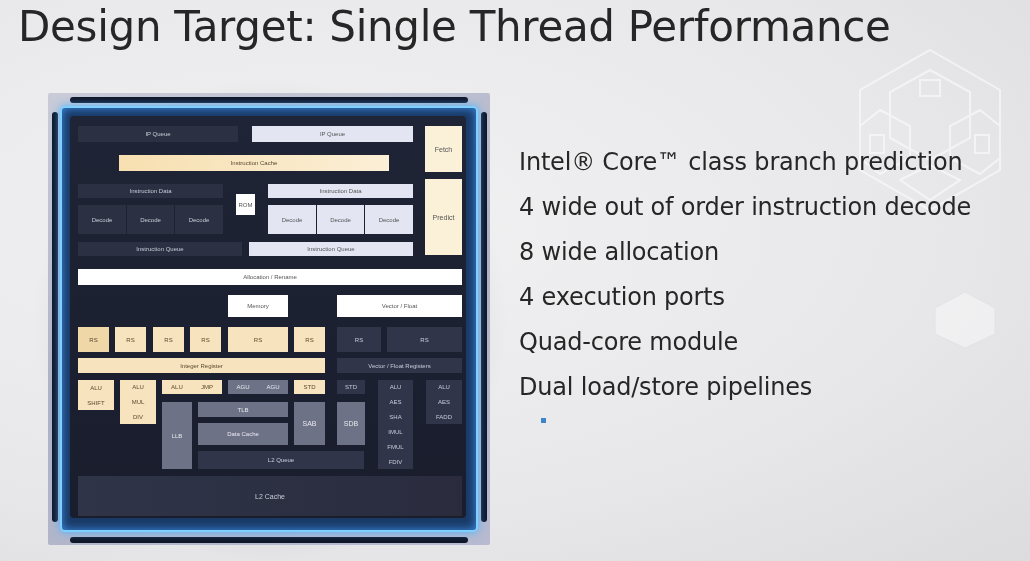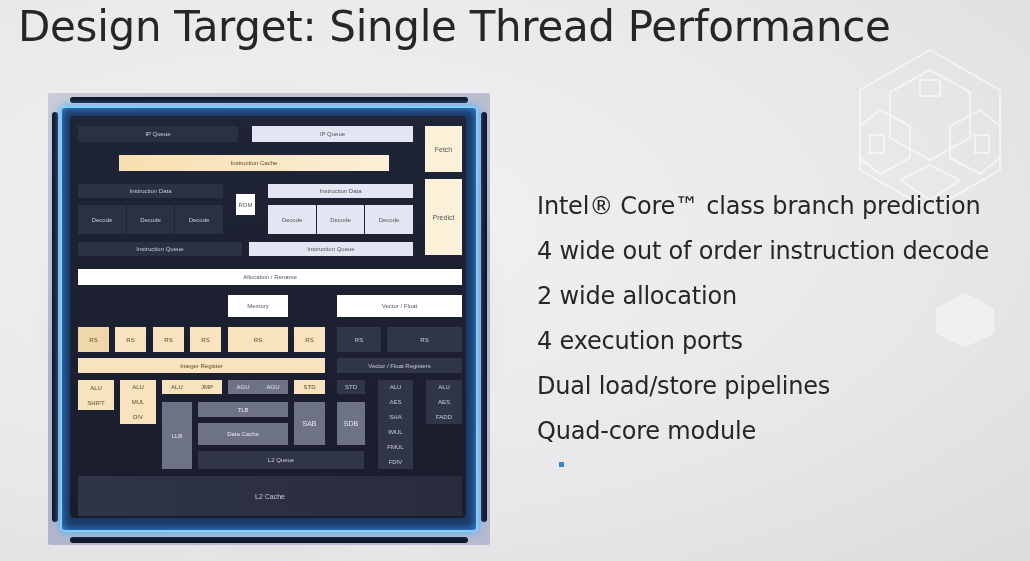--- a/index.html
+++ b/index.html
@@ -46,21 +46,21 @@
   .dark { background:#2b3043; color:#c8ccd8; }
   .lite { background:#e3e6f2; color:#555; }
   .white { background:#ffffff; color:#555; }
   .cream { background:#f7e3bd; color:#5a4a30; }
   .cream2 { background:#fbeccd; color:#5a4a30; }
   .gray { background:#6e7286; color:#e8e8ee; }
   .darkgray { background:#31354a; color:#c8ccd8; }
   .cream-fetch { background:#fbf1d9; color:#555; font-size:7px; }
   .col { flex-direction:column; justify-content:space-around; }
 
-  .bullets { position:absolute; left:537px; top:140px;margin-top:44px; }
+  .bullets { position:absolute; left:519px; top:140px; }
   .bullet {
     font-family:"DejaVu Sans", sans-serif; font-size:24px; color:#262626;
     height:45px; line-height:45px; white-space:nowrap; letter-spacing:-0.2px;
   }
   .sub {
     font-family:"DejaVu Sans", sans-serif; font-size:19px; color:#3a3a3a;
     margin-left:22px; height:30px; line-height:22px; white-space:nowrap;
   }
   .sub .sq { display:inline-block; width:5px; height:5px; background:#3a86c8; margin-right:7px; vertical-align:middle; position:relative; top:-2px; }
 </style>
@@ -168,18 +168,18 @@
   <span>ALU</span>
   <span>AES</span>
   <span>FADD</span>
 </div>
 
 <div class="blk darkgray" style="left:78px;top:476px;width:384px;height:40px;font-size:7px;background:linear-gradient(90deg,#2f3448,#2a2c3e);">L2 Cache</div>
 
 <div class="bullets">
   <div class="bullet">Intel® Core™ class branch prediction</div>
   <div class="bullet">4 wide out of order instruction decode</div>
-  <div class="bullet">2 wide allocation</div>
+  <div class="bullet">8 wide allocation</div>
   <div class="bullet">4 execution ports</div>
+  <div class="bullet">Quad-core module</div>
   <div class="bullet">Dual load/store pipelines</div>
-  <div class="bullet">Quad-core module</div>
   <div class="sub"><span class="sq"></span></div>
 </div>
 
 </body></html>

